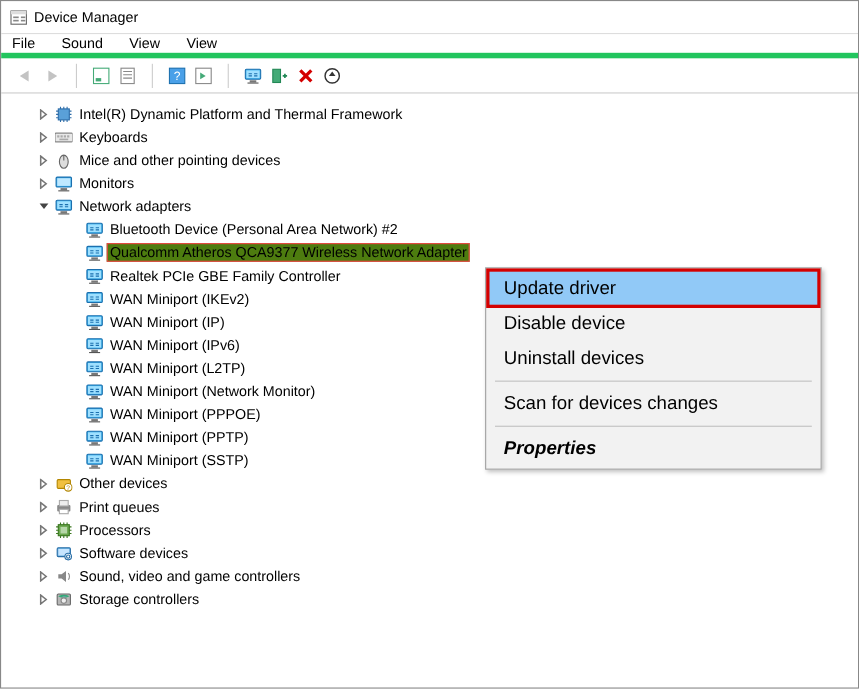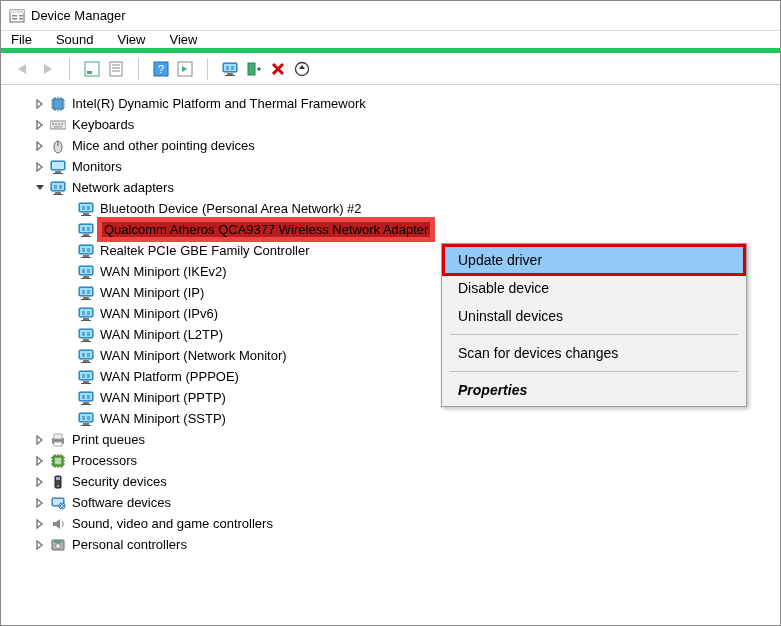--- a/index.html
+++ b/index.html
@@ -68,36 +68,36 @@
     font-size:10px;
     cursor:default;
   }
   .icon-slot {
     width:18px; height:18px;
     display:inline-flex; align-items:center; justify-content:center;
     margin: 0 2px;
   }
   .label { padding:1px 3px; }
   .label.selected {
-    background:#b91c1c;
-    border:5px solid #ef4444;
+    background:#4d7c0f;
+    border:1px solid #ef4444;
     padding:0 2px;
   }
   .children { padding-left: 28px; }
 
   .ctx-menu {
     position:absolute;
     top: 158px;
     left: 440px;
     width: 306px;
     background:#f2f2f2;
     border:1px solid #a0a0a0;
     box-shadow: 2px 2px 4px rgba(0,0,0,.25);
     padding: 2px;
-    font-size:14px;
+    font-size:17px;
   }
   .ctx-item {
     padding: 6px 14px;
     cursor:default;
   }
   .ctx-item.highlight {
     background:#91c9f7;
     outline: 3px solid #d40000;
     outline-offset:-1px;
   }
@@ -418,21 +418,21 @@
         </span>
         <span class="label">WAN Miniport (Network Monitor)</span>
       </div>
       <div class="node">
         <span class="expander"></span>
         <span class="icon-slot">
           <svg width="16" height="16">
             <use href="#ic-nic"></use>
           </svg>
         </span>
-        <span class="label">WAN Platform (PPPOE)</span>
+        <span class="label">WAN Miniport (PPPOE)</span>
       </div>
       <div class="node">
         <span class="expander"></span>
         <span class="icon-slot">
           <svg width="16" height="16">
             <use href="#ic-nic"></use>
           </svg>
         </span>
         <span class="label">WAN Miniport (PPTP)</span>
       </div>
@@ -447,20 +447,33 @@
       </div>
     </div>
     <div class="node">
       <span class="expander">
         <svg width="10" height="10">
           <path d="M2 1l5 4-5 4z" fill="none" stroke="#777" stroke-width="1.4"></path>
         </svg>
       </span>
       <span class="icon-slot">
         <svg width="16" height="16">
+          <use href="#ic-other"></use>
+        </svg>
+      </span>
+      <span class="label">Other devices</span>
+    </div>
+    <div class="node">
+      <span class="expander">
+        <svg width="10" height="10">
+          <path d="M2 1l5 4-5 4z" fill="none" stroke="#777" stroke-width="1.4"></path>
+        </svg>
+      </span>
+      <span class="icon-slot">
+        <svg width="16" height="16">
           <use href="#ic-printer"></use>
         </svg>
       </span>
       <span class="label">Print queues</span>
     </div>
     <div class="node">
       <span class="expander">
         <svg width="10" height="10">
           <path d="M2 1l5 4-5 4z" fill="none" stroke="#777" stroke-width="1.4"></path>
         </svg>
@@ -473,33 +486,20 @@
       <span class="label">Processors</span>
     </div>
     <div class="node">
       <span class="expander">
         <svg width="10" height="10">
           <path d="M2 1l5 4-5 4z" fill="none" stroke="#777" stroke-width="1.4"></path>
         </svg>
       </span>
       <span class="icon-slot">
         <svg width="16" height="16">
-          <use href="#ic-security"></use>
-        </svg>
-      </span>
-      <span class="label">Security devices</span>
-    </div>
-    <div class="node">
-      <span class="expander">
-        <svg width="10" height="10">
-          <path d="M2 1l5 4-5 4z" fill="none" stroke="#777" stroke-width="1.4"></path>
-        </svg>
-      </span>
-      <span class="icon-slot">
-        <svg width="16" height="16">
           <use href="#ic-software"></use>
         </svg>
       </span>
       <span class="label">Software devices</span>
     </div>
     <div class="node">
       <span class="expander">
         <svg width="10" height="10">
           <path d="M2 1l5 4-5 4z" fill="none" stroke="#777" stroke-width="1.4"></path>
         </svg>
@@ -515,21 +515,21 @@
       <span class="expander">
         <svg width="10" height="10">
           <path d="M2 1l5 4-5 4z" fill="none" stroke="#777" stroke-width="1.4"></path>
         </svg>
       </span>
       <span class="icon-slot">
         <svg width="16" height="16">
           <use href="#ic-storage"></use>
         </svg>
       </span>
-      <span class="label">Personal controllers</span>
+      <span class="label">Storage controllers</span>
     </div>
     <div class="ctx-menu">
     <div class="ctx-item highlight">Update driver</div>
     <div class="ctx-item">Disable device</div>
     <div class="ctx-item">Uninstall devices</div>
     <div class="ctx-sep"></div>
     <div class="ctx-item">Scan for devices changes</div>
     <div class="ctx-sep"></div>
     <div class="ctx-item bold">Properties</div>
   </div>

